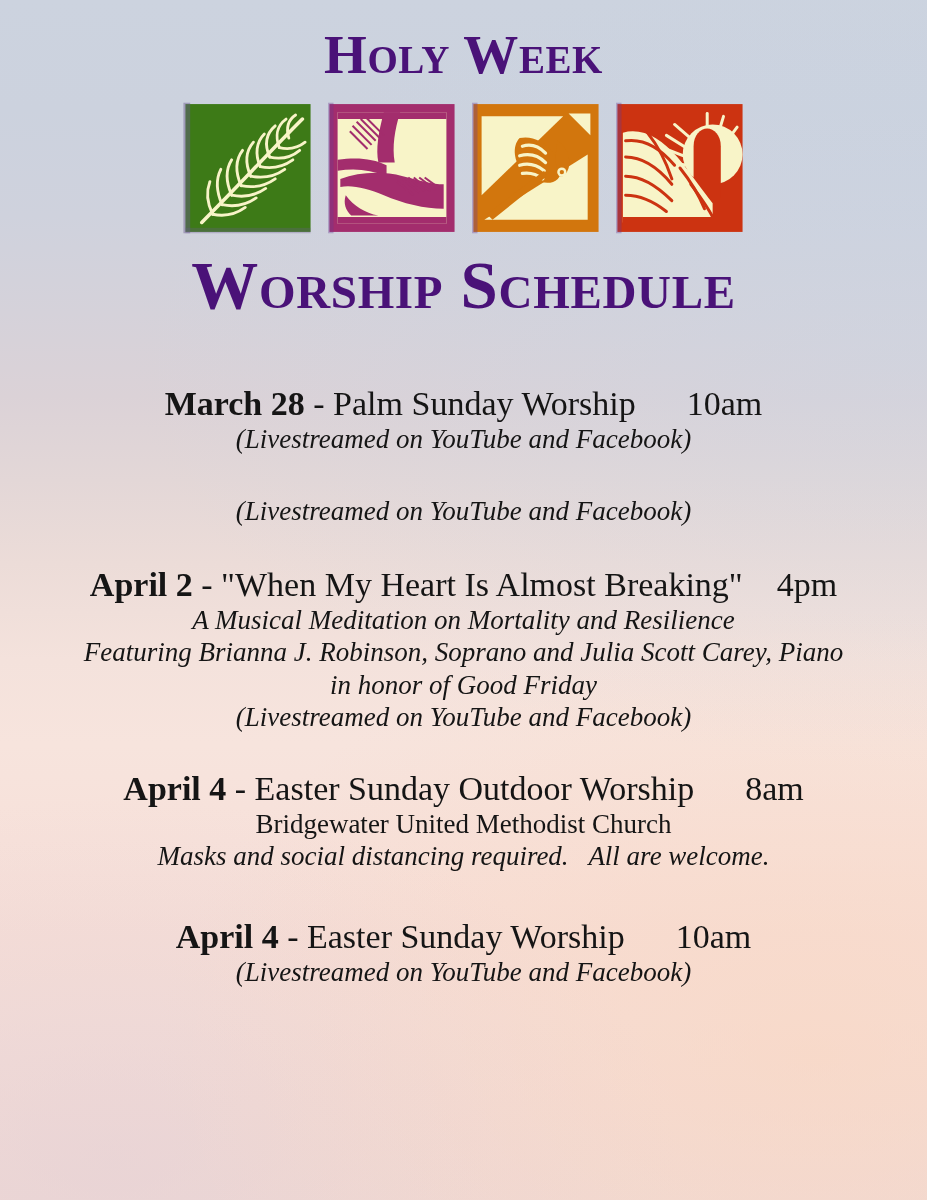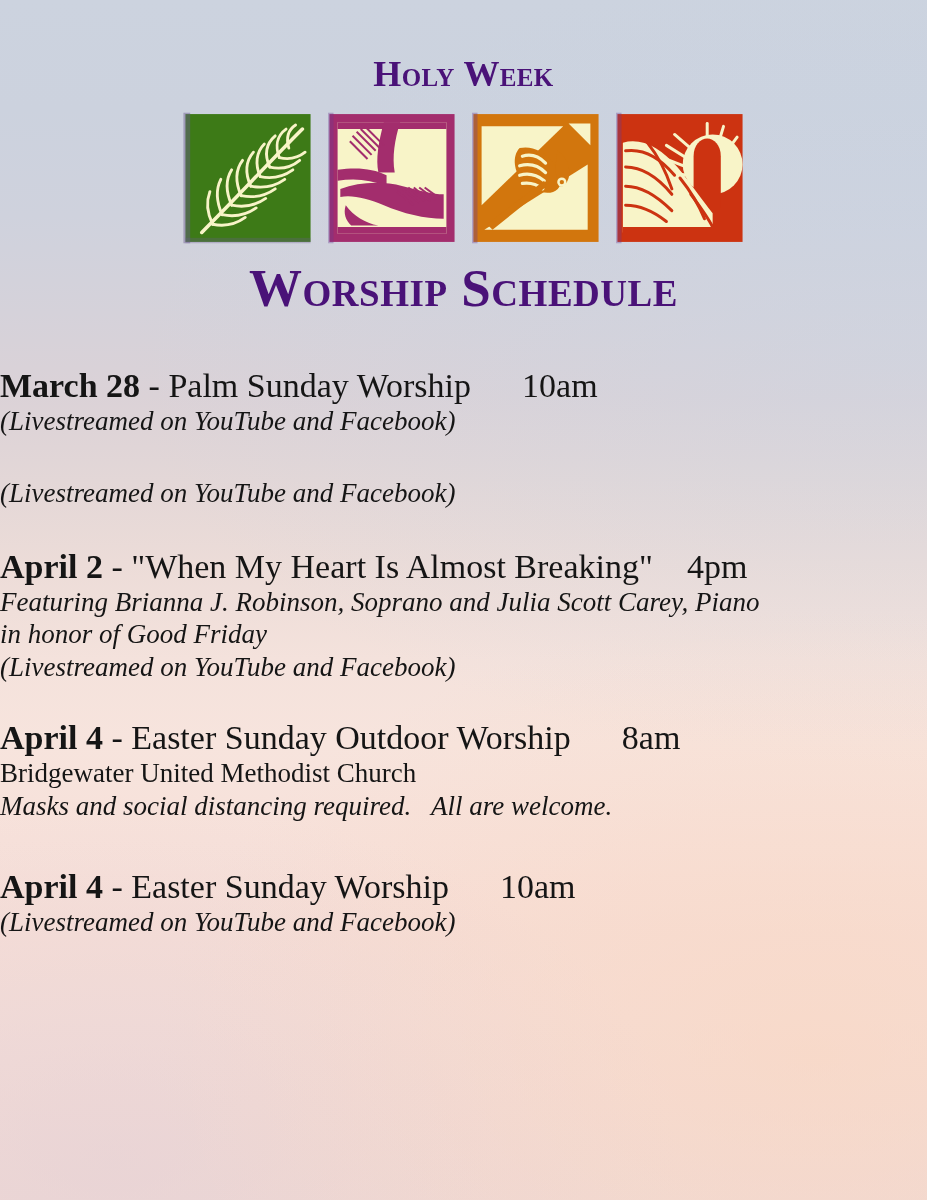--- a/index.html
+++ b/index.html
@@ -51,46 +51,46 @@
   .heading {
     text-align: center;
     color: #4a1278;
     font-family: "Liberation Serif", serif;
     font-weight: bold;
     font-variant: small-caps;
     letter-spacing: 0.01em;
     line-height: 1;
   }
   #title-top {
-    font-size: 36px;
-    padding-top: 56px;
+    font-size: 55px;
+    padding-top: 27px;
   }
   #title-bottom {
-    font-size: 53px;
+    font-size: 67px;
     padding-top: 16px;
   }
 
   
   .icon-strip {
     display: flex;
     justify-content: center;
     align-items: flex-start;
     gap: 8px;
     margin-top: 18px;
   }
   .panel {
     width: 136px;
     height: 136px;
     display: block;
   }
 
   
   .schedule {
-    margin-top: 52px;
-    text-align: left;
+    margin-top: 66px;
+    text-align: center;
   }
   .entry { margin-bottom: 10px; }
   .entry-main {
     font-size: 34px;
     color: #151515;
     line-height: 1.12;
     white-space: pre;
   }
   .entry-main .date {
     font-weight: bold;
@@ -244,20 +244,21 @@
       </div>
       <div class="gap-1"></div>
 
       <div class="entry">
         <div class="entry-sub italic">(Livestreamed on YouTube and Facebook)</div>
       </div>
       <div class="gap-2"></div>
 
       <div class="entry">
         <div class="entry-main"><span class="date">April 2</span><span> - "When My Heart Is Almost Breaking"    4pm</span></div>
+        <div class="entry-sub italic">A Musical Meditation on Mortality and Resilience</div>
         <div class="entry-sub italic">Featuring Brianna J. Robinson, Soprano and Julia Scott Carey, Piano</div>
         <div class="entry-sub italic">in honor of Good Friday</div>
         <div class="entry-sub italic">(Livestreamed on YouTube and Facebook)</div>
       </div>
       <div class="gap-3"></div>
 
       <div class="entry">
         <div class="entry-main"><span class="date">April 4</span><span> - Easter Sunday Outdoor Worship      8am</span></div>
         <div class="entry-sub">Bridgewater United Methodist Church</div>
         <div class="entry-sub italic">Masks and social distancing required.   All are welcome.</div>

